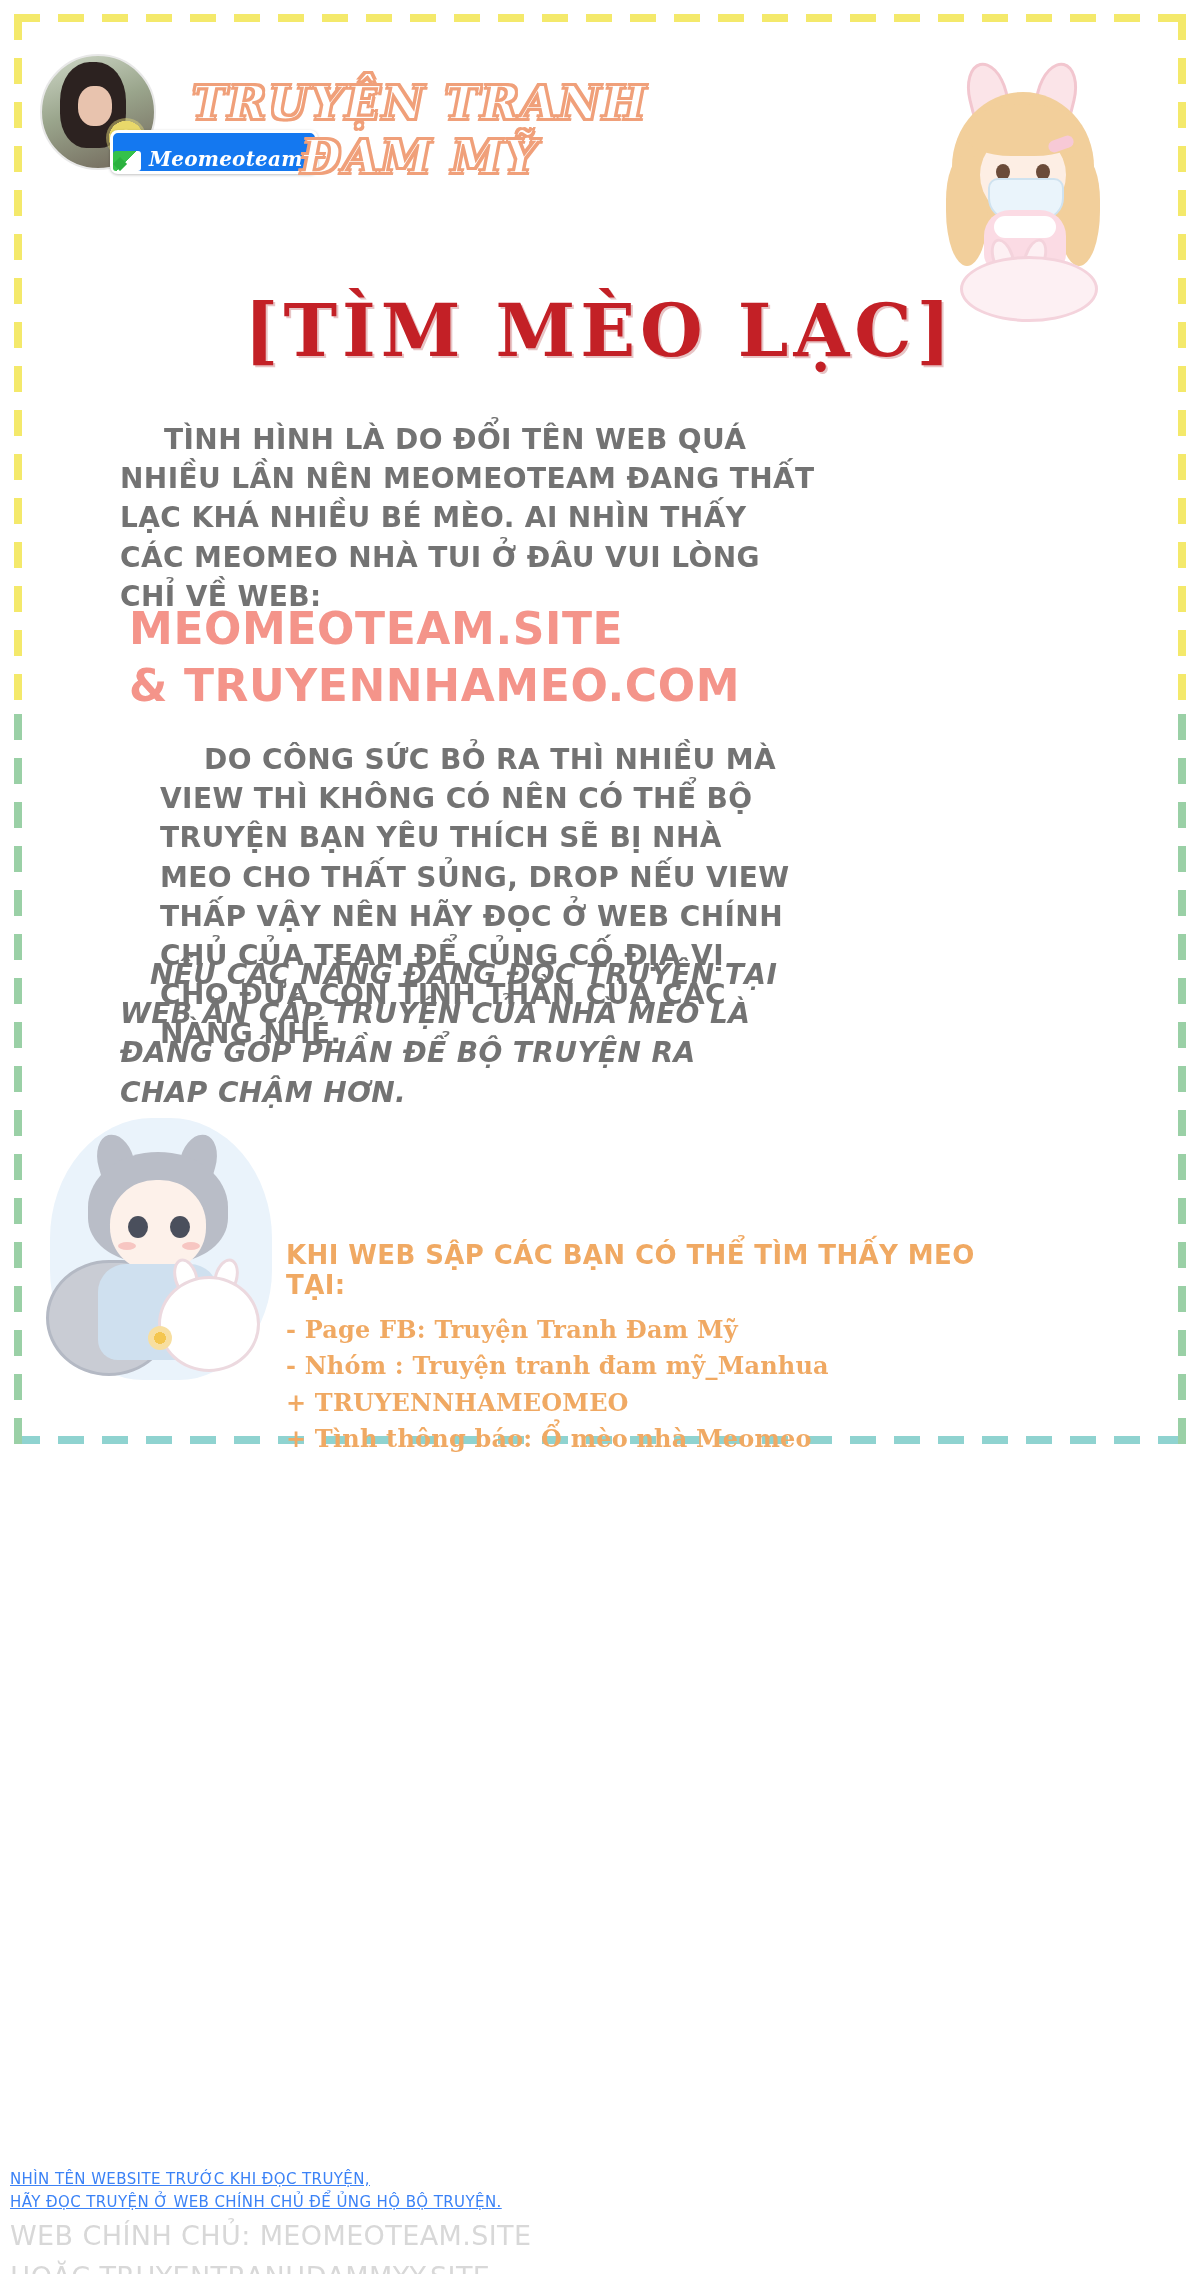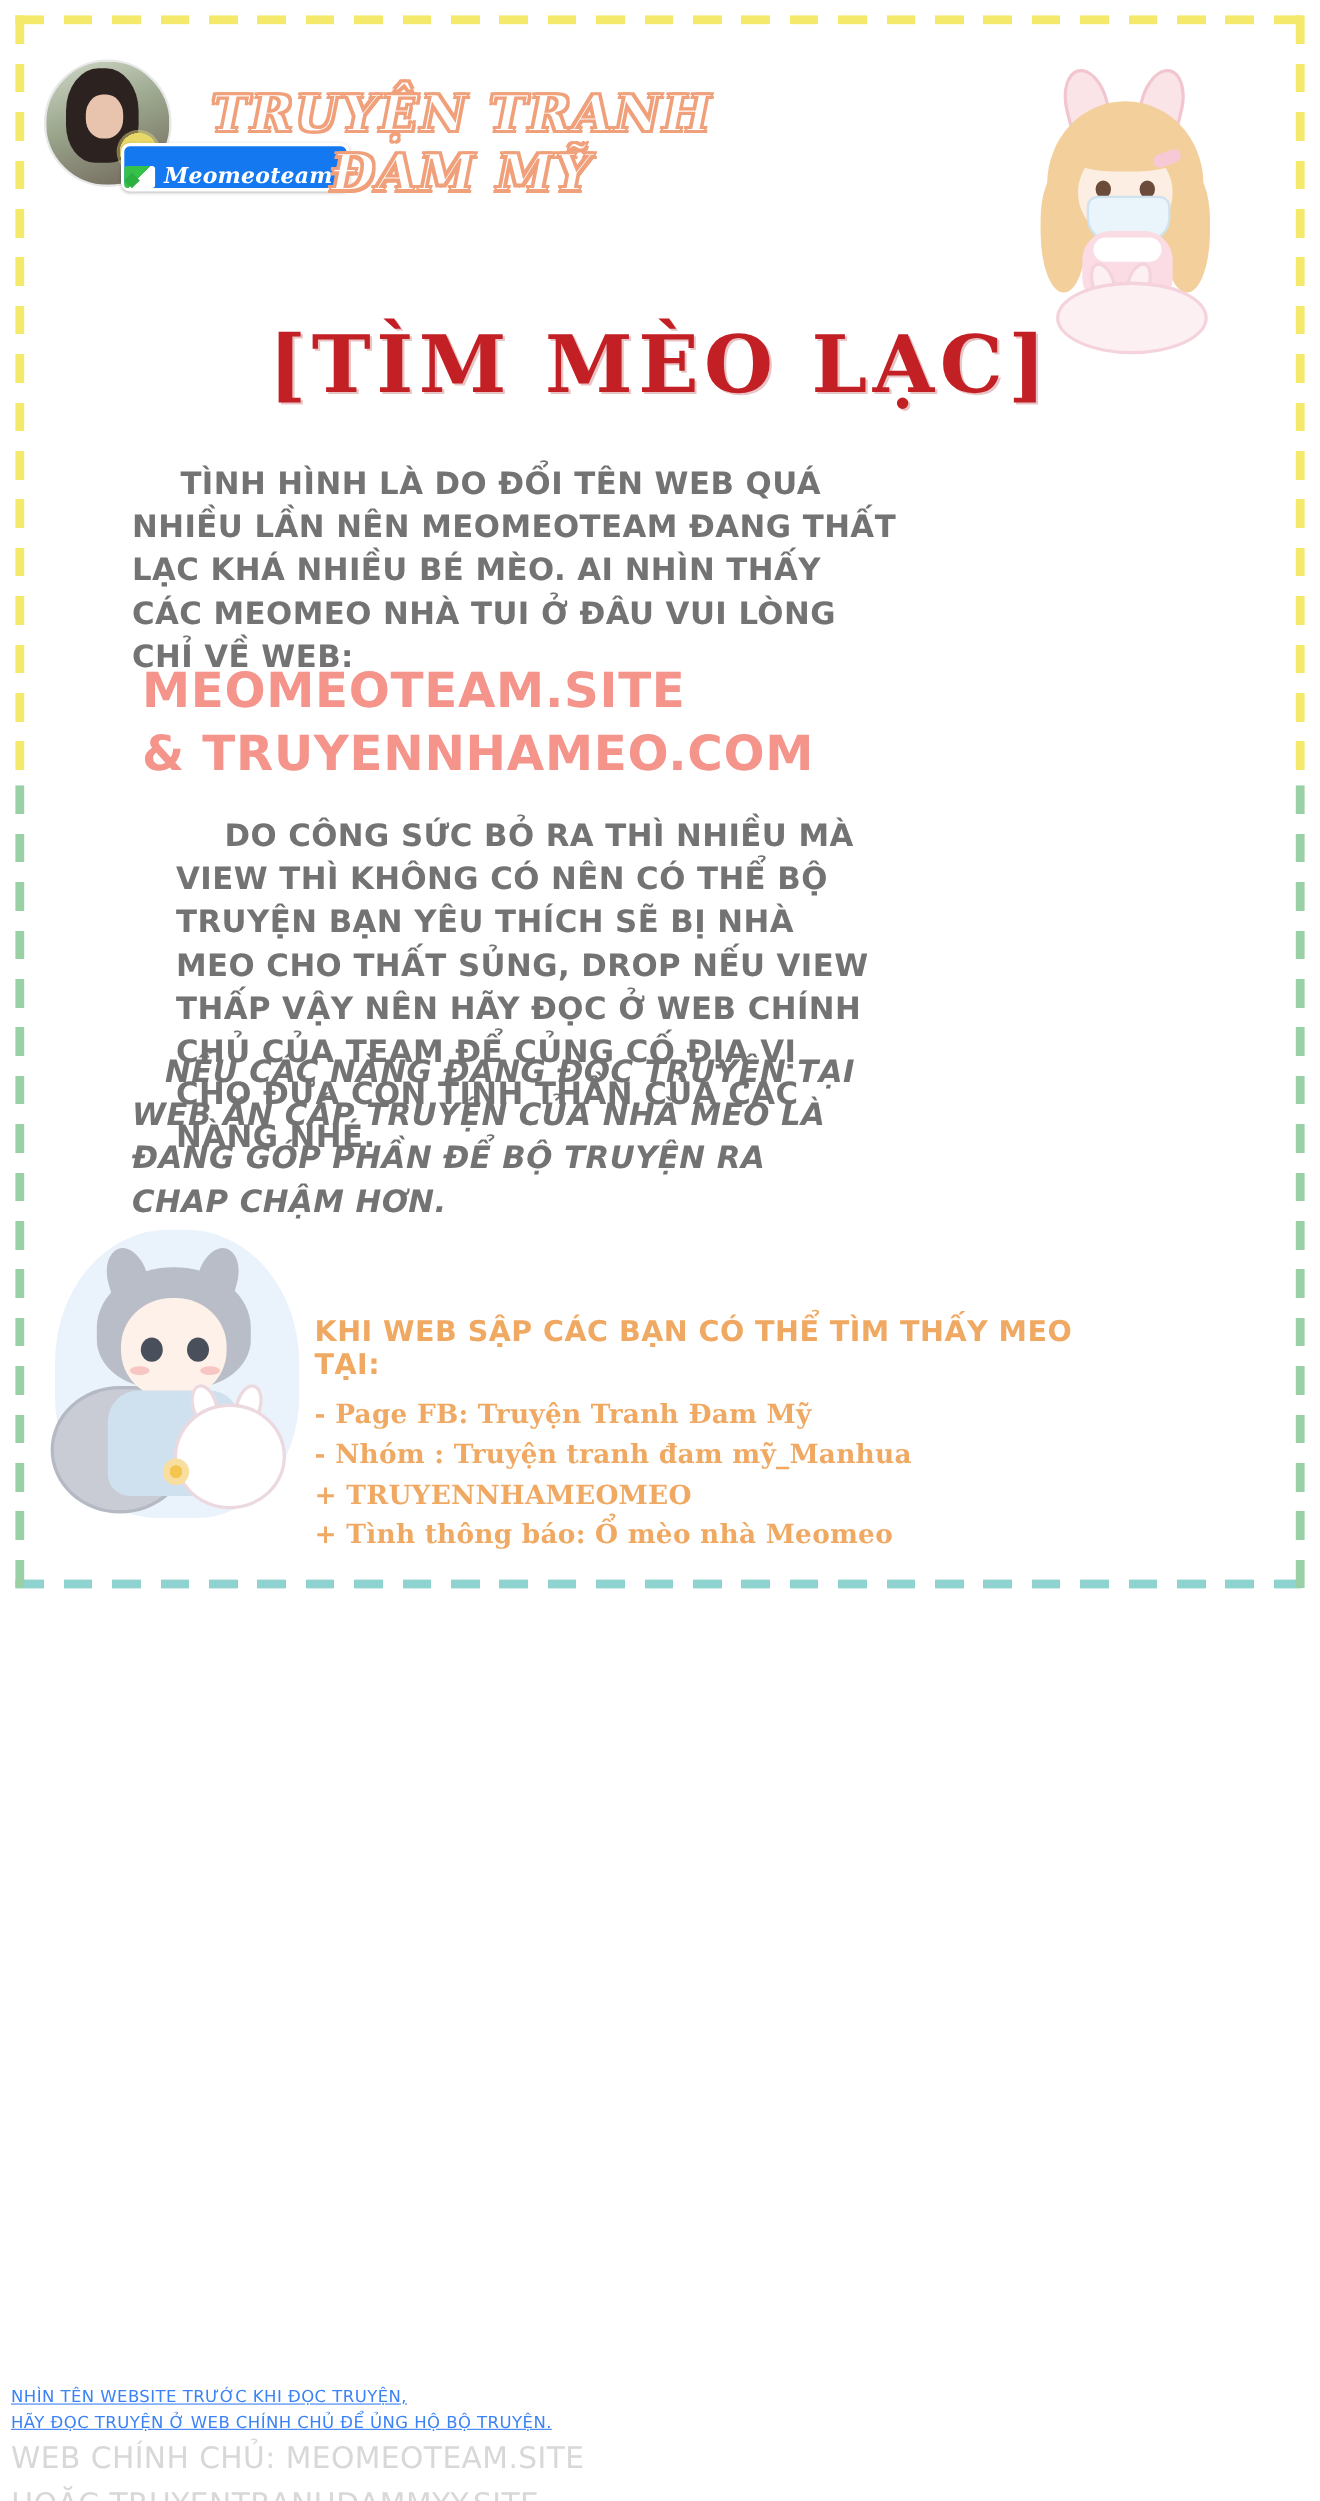--- a/index.html
+++ b/index.html
@@ -251,21 +251,21 @@
   .cw-body { left: 58px; top: 164px; width: 120px; height: 96px; background:#cfe0ef; border-radius: 28px 28px 20px 20px; }
   .cw-plush{ left: 118px; top: 176px; width: 96px; height: 90px; background:#ffffff; border: 3px solid #ecd9df; border-radius: 50%; }
   .cw-plush-ear1 { left: 134px; top: 158px; width: 18px; height: 34px; background:#ffffff; border: 3px solid #ecd9df; border-radius: 50%; transform: rotate(-16deg); }
   .cw-plush-ear2 { left: 174px; top: 158px; width: 18px; height: 34px; background:#ffffff; border: 3px solid #ecd9df; border-radius: 50%; transform: rotate(16deg); }
   .cw-flower { left: 108px; top: 226px; width: 24px; height: 24px; background: radial-gradient(circle, #f4c64f 0 34%, #f8dfa0 35% 100%); border-radius: 50%; }
 
   
   .contacts {
     position: absolute;
     left: 286px;
-    top: 1196px;
+    top: 1240px;
     width: 700px;
     color: #f0a963;
   }
   .contacts .c-head {
     font-family: "DejaVu Sans", sans-serif;
     font-weight: bold;
     font-size: 26px;
     text-transform: uppercase;
     letter-spacing: .4px;
     margin-bottom: 12px;

